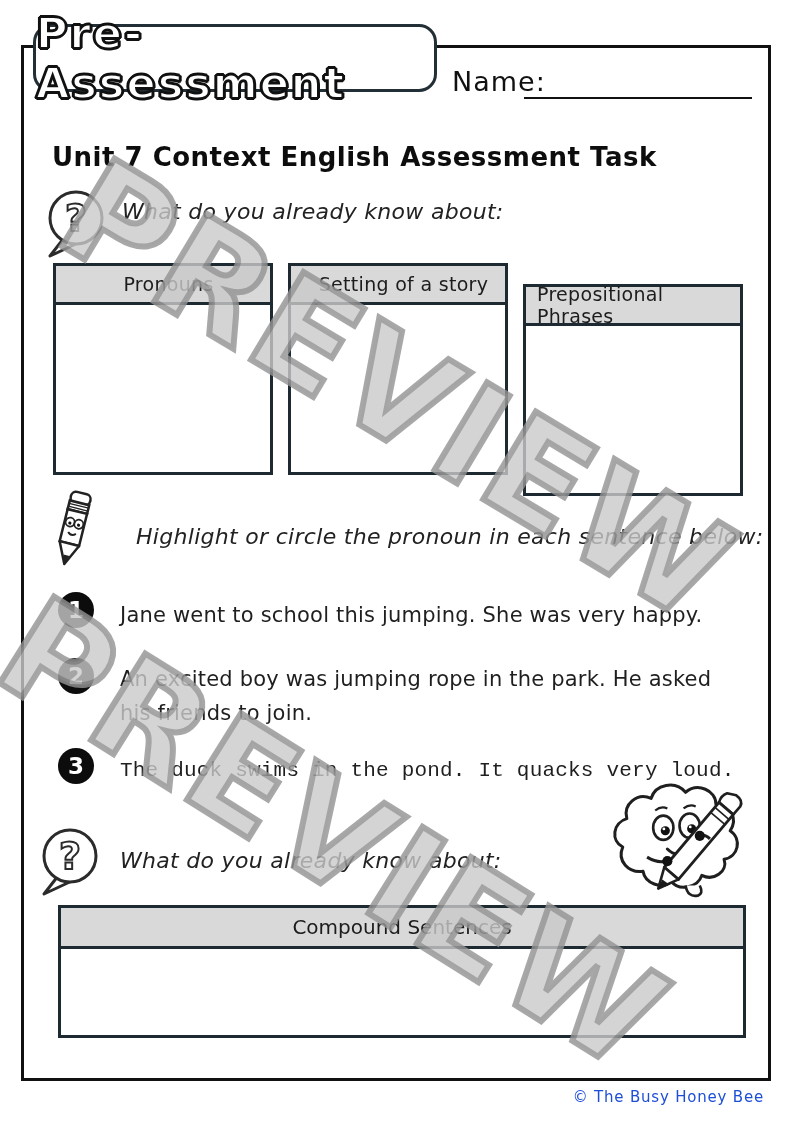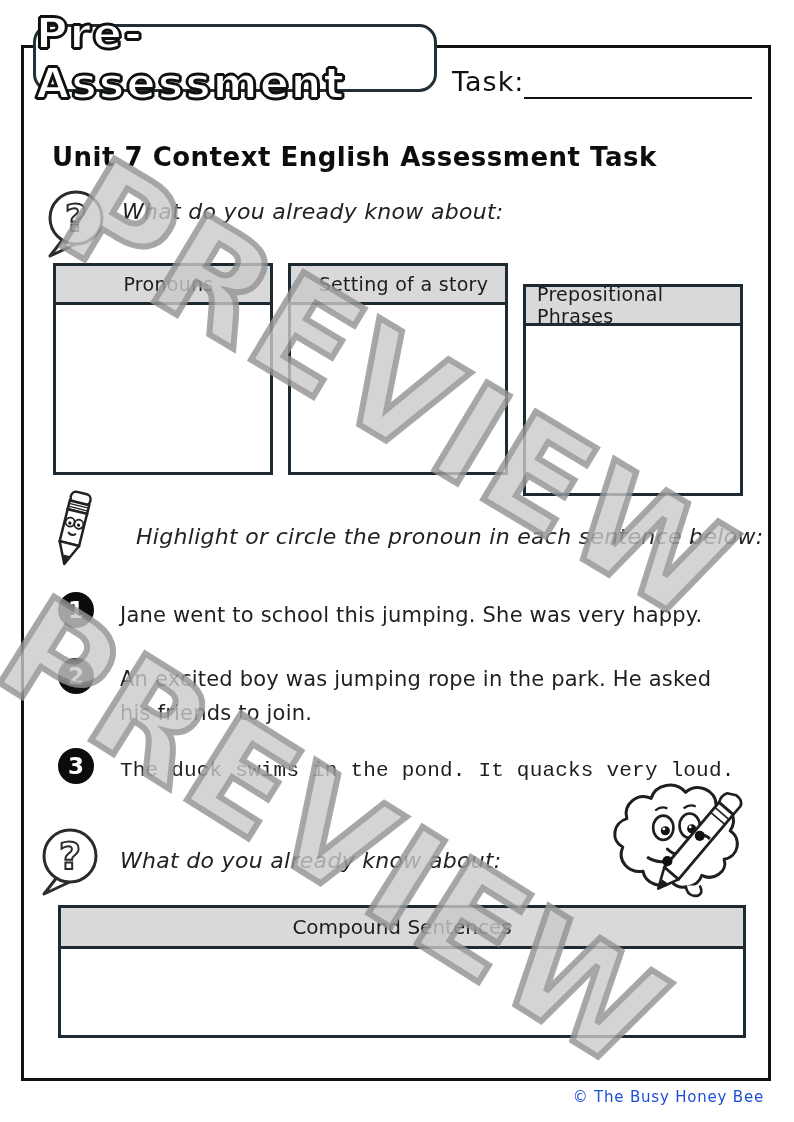--- a/index.html
+++ b/index.html
@@ -72,21 +72,21 @@
 <body>
 
 <div id="sheet">
 
   <div class="page-border"></div>
 
   <div class="title-banner">
     <span>Pre-Assessment</span>
   </div>
 
-  <div class="name-row-label">Task:</div>
+  <div class="name-row-label">Name:</div>
   <div class="name-line"></div>
 
   <div class="heading h2">Unit 7 Context English Assessment Task</div>
 
   <svg class="q-icon first" viewBox="0 0 68 72">
     <polygon points="20,50 6,68 36,54" fill="#fff" stroke="#2b2b2b" stroke-width="3" stroke-linejoin="round"></polygon>
     <circle cx="32" cy="30" r="26" fill="#fff" stroke="#2b2b2b" stroke-width="3"></circle>
     <text x="32" y="43" font-size="38" font-weight="bold" text-anchor="middle" fill="#fff" stroke="#2b2b2b" stroke-width="2" font-family="DejaVu Sans, sans-serif">?</text>
   </svg>
   <div class="handwriting prompt-1">What do you already know about:</div>

